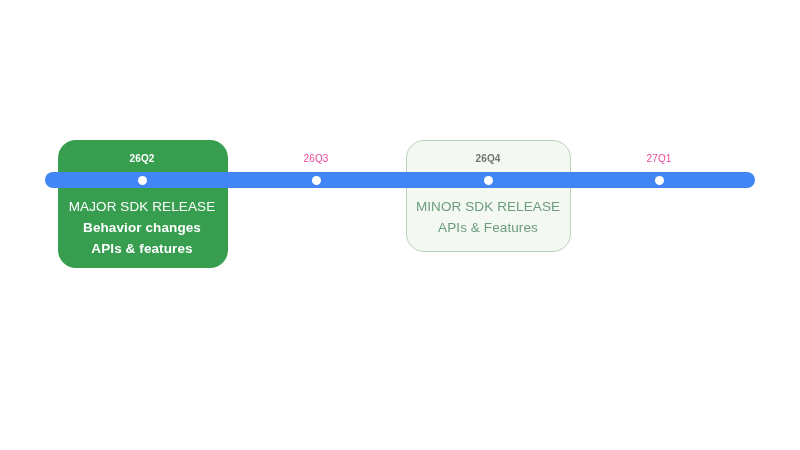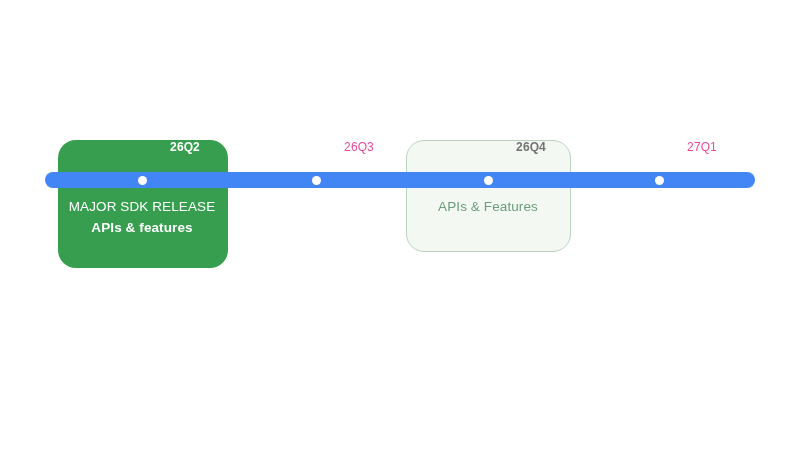--- a/index.html
+++ b/index.html
@@ -63,28 +63,27 @@
     border: 1px solid #B9D3BE;
     left: 406px;
     top: 140px;
     width: 165px;
     height: 112px;
   }
 
   
   .q-title {
     position: absolute;
-    top: 140px;
+    top: 153px;
     transform: translateX(-50%);
-    font-size: 12px;
+    font-size: 10px;
     font-weight: bold;
     letter-spacing: 0.1px;
     white-space: nowrap;
     z-index: 5;
-    margin-left: 43px;
   }
   .q-title.on-major { color: #ffffff; }
   .q-title.on-minor { color: #737373; }
   .q-title.plain    { color: #ec4899; font-weight: normal; }
 
   
   .card-body {
     position: absolute;
     transform: translateX(-50%);
     text-align: center;
@@ -129,20 +128,22 @@
   <div class="q-title on-major" style="left:142px">26Q2</div>
 
   <div class="q-title plain" style="left:316px">26Q3</div>
 
   <div class="q-title on-minor" style="left:488px">26Q4</div>
 
   <div class="q-title plain" style="left:659px">27Q1</div>
 
   <div class="card-body major" style="left:142px">
     <div class="line release">MAJOR SDK RELEASE</div>
+    <div class="line">Behavior changes</div>
     <div class="line">APIs &amp; features</div>
   </div>
 
   <div class="card-body minor" style="left:488px">
+    <div class="line">MINOR SDK RELEASE</div>
     <div class="line">APIs &amp; Features</div>
   </div>
 
 </div>
 
 </body></html>

